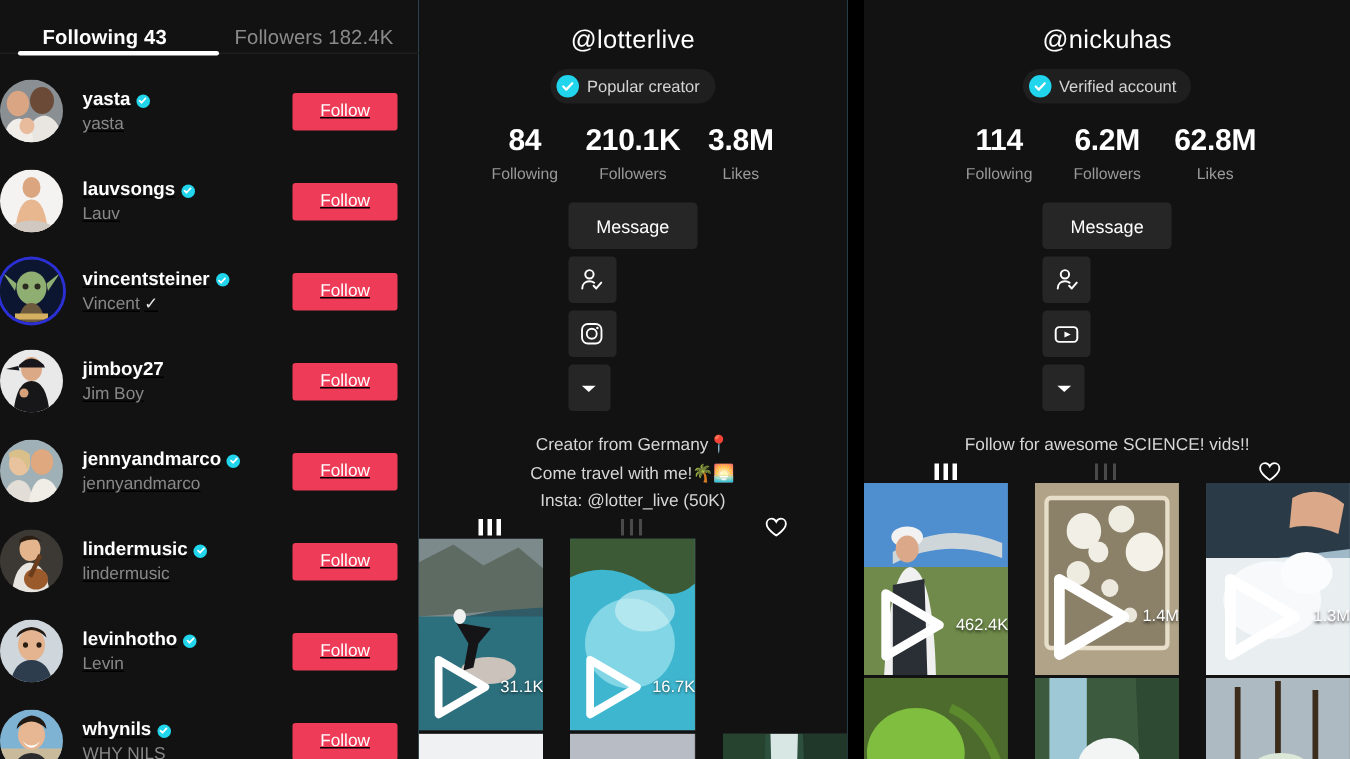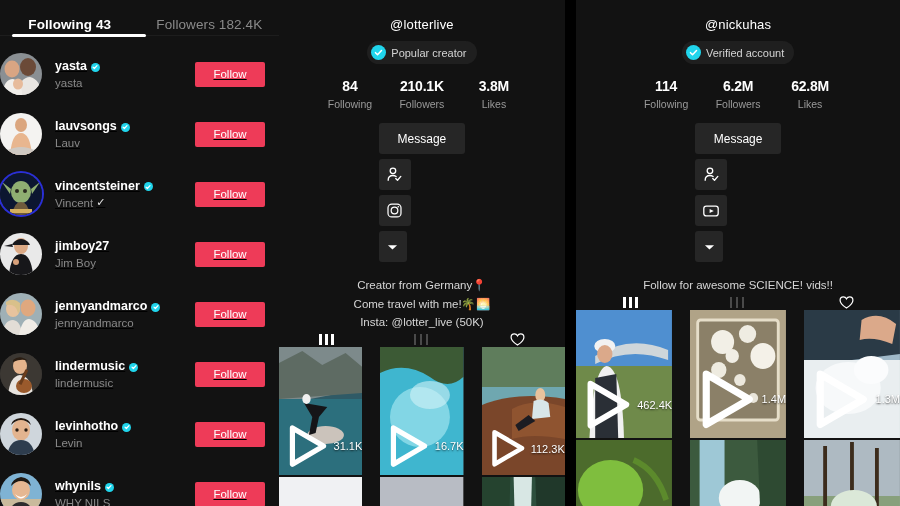--- a/index.html
+++ b/index.html
@@ -81,39 +81,39 @@
   #profile-mid { width: 300px; }
   #profile-right { width: 340px; }
   .panel-gap { width: 12px; height: 506px; background: #000; }
 
   .pfp {
     width: 78px; height: 78px; border-radius: 50%;
     overflow: hidden; margin-top: 8px; background:#3a3a3a;
   }
   .pfp svg { display:block; width:100%; height:100%; }
   .handle {
-    font-size: 13px; color: #fff; font-weight: 500;
+    font-size: 17px; color: #fff; font-weight: 500;
     margin-top: 9px; letter-spacing: .2px; text-align: right;
   }
   .badge {
     display: inline-flex; align-items: center; gap: 5px;
     background: #1f1f1f; border-radius: 13px;
     padding: 4px 10px 4px 4px; margin-top: 9px;
   }
   .badge-check {
     width: 15px; height: 15px; border-radius: 50%;
     background: #20d5ec; display:inline-flex;
     align-items:center; justify-content:center; flex:0 0 15px;
   }
   .badge-check svg { width: 9px; height: 9px; }
   .badge-text { font-size: 11px; color: #d4d4d4; }
 
   .stats { display: flex; margin-top: 14px; }
   .stat { text-align: center; width: 72px; position: relative; }
-  .stat-val { font-size: 14px; font-weight: bold; color: #fff; letter-spacing: -.2px;}
+  .stat-val { font-size: 20px; font-weight: bold; color: #fff; letter-spacing: -.2px;}
   .stat-lab { font-size: 10.5px; color: #9a9a9a; margin-top: 4px; }
 
   .actions { display: flex; gap: 5px; margin-top: 13px; flex-direction: column; }
   .act {
     height: 31px; background: #262626; border: none;
     color: #fff; font-family: inherit; font-size: 12px;
     border-radius: 3px; cursor: pointer;
     display: inline-flex; align-items: center; justify-content: center;
   }
   .act-message { width: 86px; font-weight: 500; }
@@ -502,38 +502,20 @@
             <ellipse cx="48" cy="70" rx="36" ry="30" fill="#9fe4ee" opacity=".7"></ellipse>
             <ellipse cx="60" cy="48" rx="24" ry="14" fill="#d2f2f7" opacity=".6"></ellipse>
           </svg>
           <div class="plays">
             <svg class="play-ico" viewBox="0 0 12 13" xmlns="http://www.w3.org/2000/svg" fill="none" stroke="#fff" stroke-width="1.4" stroke-linejoin="round">
               <path d="M2 1.6 L10.4 6.5 L2 11.4Z"></path>
             </svg>
             <span>16.7K</span>
           </div>
         </div>
-        <div class="vcell">
-          <svg viewBox="0 0 100 128" preserveAspectRatio="none" xmlns="http://www.w3.org/2000/svg">
-            <rect width="100" height="128" fill="#9ec4a8"></rect>
-            <path d="M0 0 L100 0 L100 40 L0 44Z" fill="#5f7d5c"></path>
-            <rect y="40" width="100" height="22" fill="#6fa7b0"></rect>
-            <path d="M0 58 Q40 44 100 52 L100 128 L0 128Z" fill="#7a462a"></path>
-            <path d="M36 62 Q60 50 100 60 L100 92 Q60 86 36 92Z" fill="#8f5430"></path>
-            <ellipse cx="70" cy="48" rx="6" ry="7" fill="#e9c29c"></ellipse>
-            <path d="M62 54 q10 -4 18 2 l2 14 l-22 2Z" fill="#d8e6e8"></path>
-            <path d="M56 68 l-16 10 l4 6 l20 -10Z" fill="#1c1c22"></path>
-          </svg>
-          <div class="plays">
-            <svg class="play-ico" viewBox="0 0 12 13" xmlns="http://www.w3.org/2000/svg" fill="none" stroke="#fff" stroke-width="1.4" stroke-linejoin="round">
-              <path d="M2 1.6 L10.4 6.5 L2 11.4Z"></path>
-            </svg>
-            <span>112.3K</span>
-          </div>
-        </div>
       </div>
     <div class="vgrid" id="vgrid-mid2" style="margin-top:2px">
         <div class="vcell short">
           <svg viewBox="0 0 100 88" preserveAspectRatio="none" xmlns="http://www.w3.org/2000/svg">
             <rect width="100" height="128" fill="#f0f1f3"></rect>
             <rect y="60" width="100" height="68" fill="#e3e5e8"></rect>
           </svg>
         </div>
         <div class="vcell short">
           <svg viewBox="0 0 100 88" preserveAspectRatio="none" xmlns="http://www.w3.org/2000/svg">

